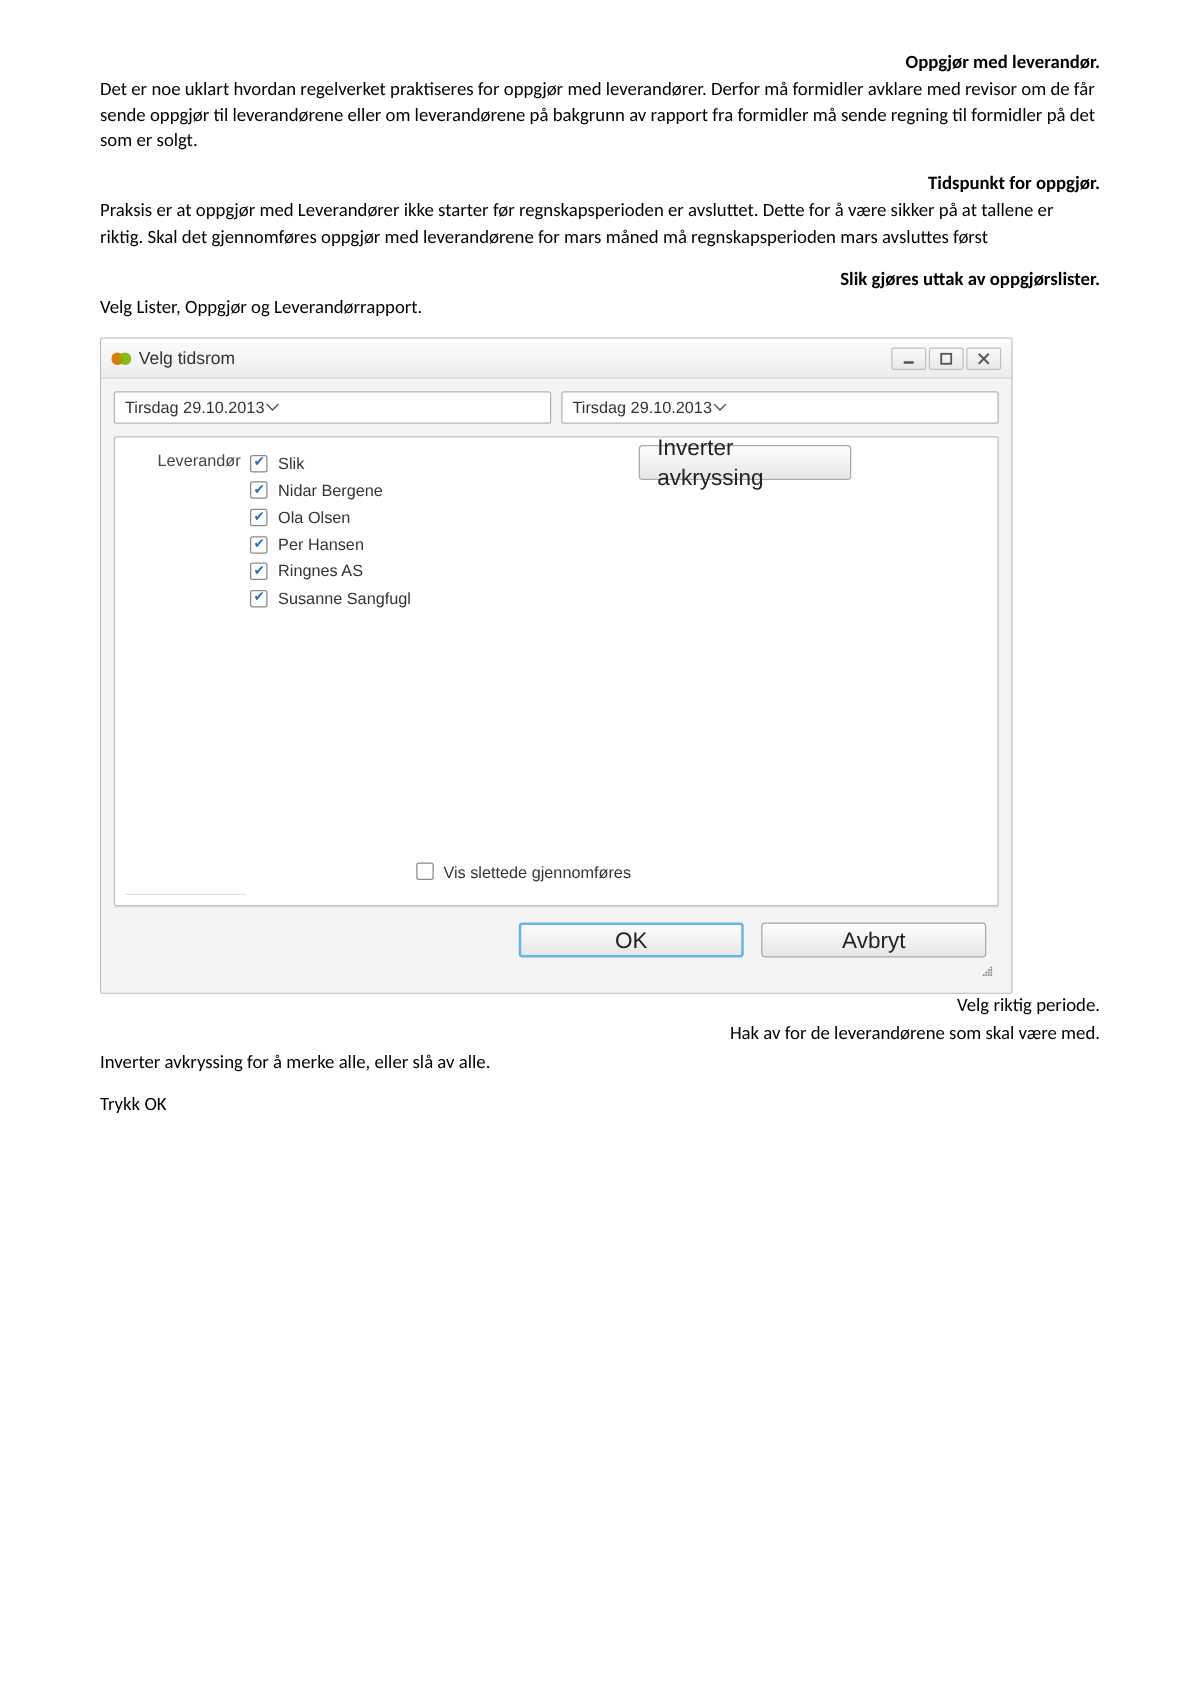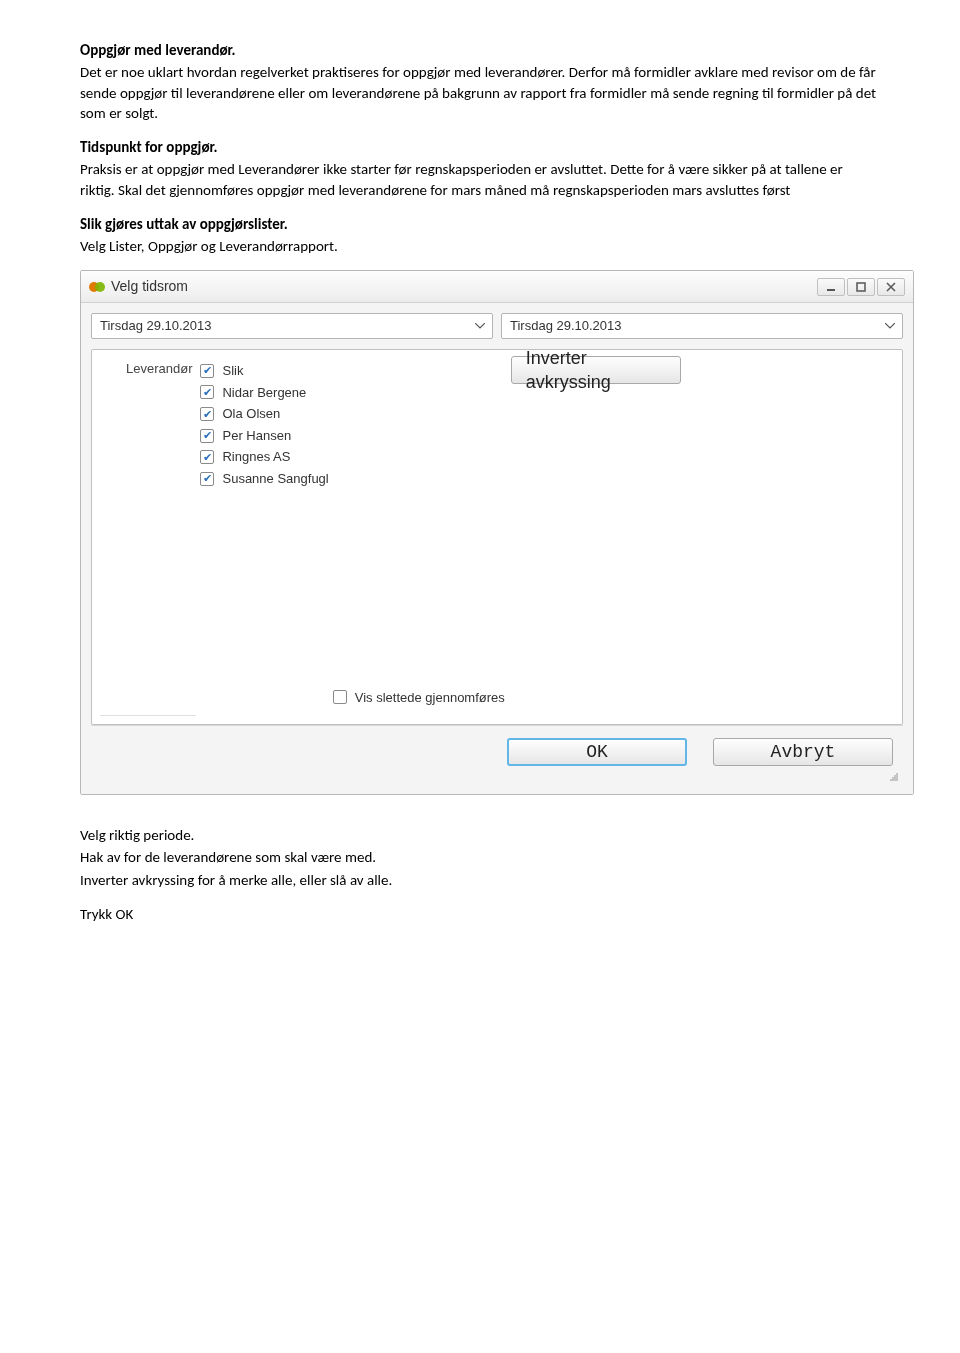--- a/index.html
+++ b/index.html
@@ -7,27 +7,26 @@
     font-family: Calibri, Arial, sans-serif;
     font-size: 15px;
     color: #000;
     background: #fff;
     width: 960px;
     padding: 40px 80px 40px 80px;
     line-height: 1.35;
   }
   .bold { font-weight: bold; }
   .para { margin-bottom: 14px; }
-  .para-tight { margin-bottom: 2px; }
+  .para-tight { margin-bottom: 2px; text-align: right; }
   .dialog {
     margin-top: 10px;
-    margin-bottom: 30px;
     border: 1px solid #b8b8b8;
     background: #fff;
-    width: 834px;
+    width: 730px;
     font-family: "Segoe UI", Tahoma, sans-serif;
     font-size: 14px;
     color: #333;
     border-radius: 2px;
     box-shadow: 0 0 0 1px #e5e5e5 inset;
   }
   .titlebar {
     display: flex;
     align-items: center;
     justify-content: space-between;
@@ -73,21 +72,20 @@
     gap: 8px;
     margin-bottom: 10px;
   }
   .date-select {
     flex: 1;
     border: 1px solid #b5b5b5;
     background: #fff;
     height: 26px;
     display: flex;
     align-items: center;
-    justify-content: space-between;
     padding: 0 6px 0 8px;
     font-size: 13px;
     border-radius: 2px;
   }
   .dropdown-arrow {
     width: 12px; height: 12px;
     display: flex; align-items: center; justify-content: center;
   }
   .list-frame {
     border: 1px solid #c0c0c0;
@@ -149,24 +147,23 @@
     justify-content: center;
     font-size: 18px;
     color: #222;
     border-radius: 3px;
     padding: 0 14px;
   }
   .btn-wide { width: 170px; }
   .dialog-footer {
     display: flex;
     justify-content: flex-end;
-    gap: 26px;
+    gap: 14px;
     padding: 12px 10px 6px 0;
     border-top: 1px solid #d8d8d8;
-    font-family: Liberation Mono, monospace;
   }
   .ok-btn {
     width: 180px;
     border: 2px solid #62b6e8;
   }
   .cancel-btn {
     width: 180px;
   }
   .resize-grip {
     display:flex; justify-content:flex-end; padding: 0 4px 4px 0;

